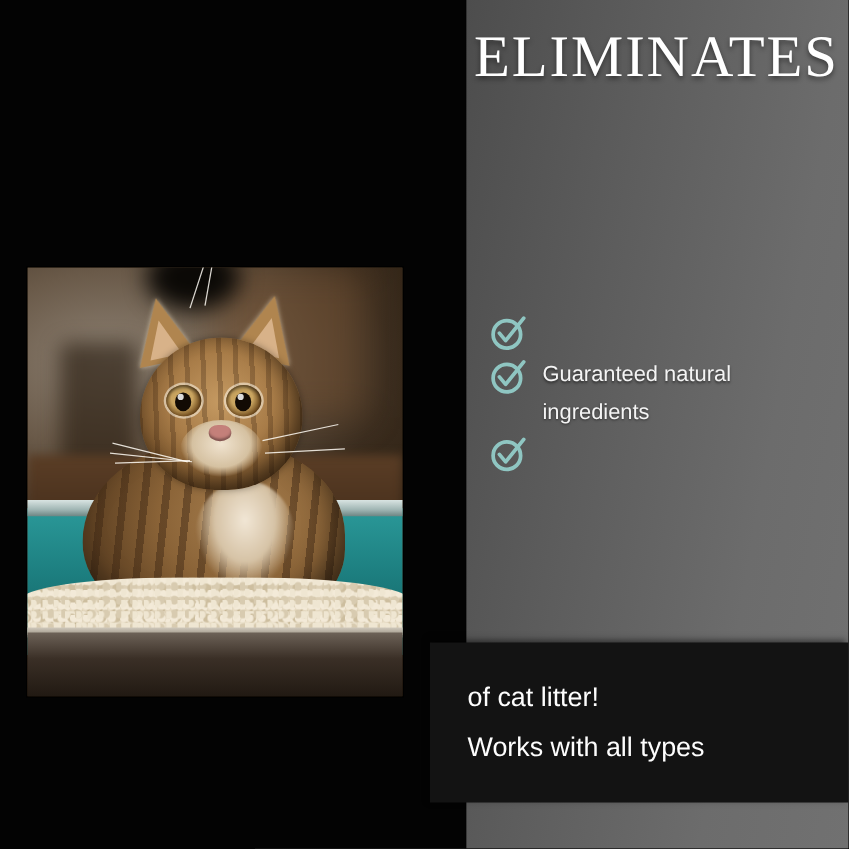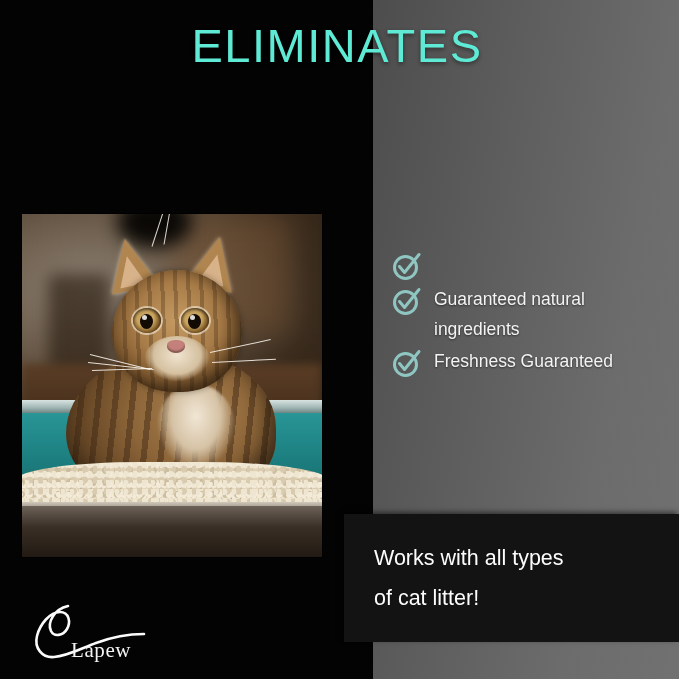--- a/index.html
+++ b/index.html
@@ -43,23 +43,23 @@
     width:2px; height:100%;
     background:linear-gradient(to right, rgba(0,0,0,.0), rgba(0,0,0,.55));
   }
 
   
   .headline {
     position: absolute;
     right: 8px;
     top: 18px;
     width: 668px;
-    text-align: center;
-    font-family: Liberation Sans, sans-serif;
-    color: #5eead4;
+    text-align: right;
+    font-family: Liberation Serif, serif;
+    color: #ffffff;
     font-size: 47px;
     line-height: 56px;
     letter-spacing: 1.5px;
     text-shadow: 0 2px 4px rgba(0,0,0,.45);
   }
   .headline .l1,
   .headline .l2,
   .headline .l3 { display: block; white-space: nowrap; }
 
   
@@ -405,35 +405,24 @@
       <span class="txt">Guaranteed natural ingredients</span>
     </div>
 
     <div class="bullet">
       <span class="chk">
         <svg width="32" height="32" viewBox="0 0 32 32">
           <circle cx="14.5" cy="17.5" r="11" fill="none" stroke="#8fc6c2" stroke-width="3"></circle>
           <path d="M8.5 16.5 L13.5 22.5 L28 4.5" fill="none" stroke="#8fc6c2" stroke-width="3" stroke-linecap="round" stroke-linejoin="round"></path>
         </svg>
       </span>
-      <span class="txt">Freshness Guaranteed</span>
     </div>
   </div>
 
   <div class="promo-box">
     <div class="ptxt">
+      <div>of cat litter!</div>
       <div>Works with all types</div>
-      <div>of cat litter!</div>
     </div>
   </div>
 
-  <div class="logo">
-    <span>
-      <svg width="150" height="70" viewBox="0 0 150 70">
-        <path d="M44 6 C30 9 23 23 27 31 C30 37 39 36 43 29 C47 22 45 12 36 12
-                 C26 12 16 24 13 36 C10 48 18 58 30 57 C44 56 58 48 72 43
-                 C88 37 104 34 120 34" fill="none" stroke="#fbfbfb" stroke-width="2.6" stroke-linecap="round"></path>
-      </svg>
-    </span>
-    <span class="brand">Lapew</span>
-  </div>
 
 </div>
 
 </body></html>

